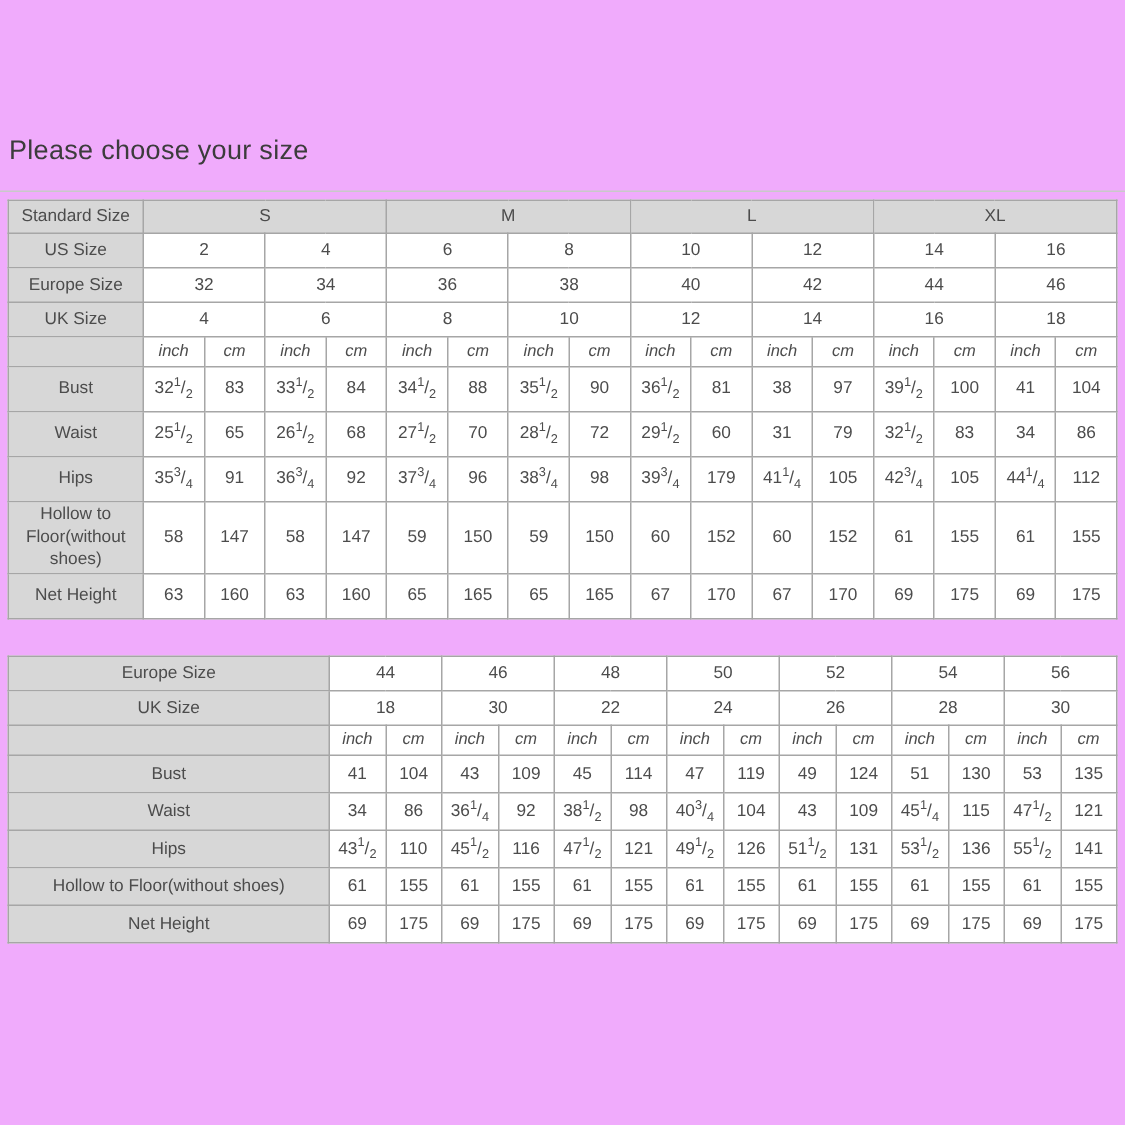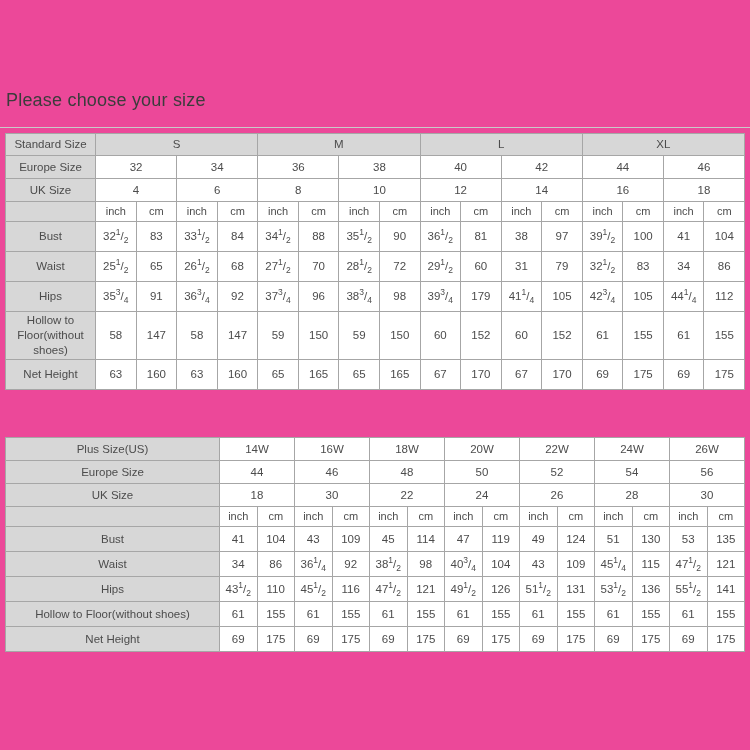--- a/index.html
+++ b/index.html
@@ -5,31 +5,31 @@
   :root{
     --header-bg:#d7d7d7;
     --cell-bg:#ffffff;
     --border:#a6a6a6;
     --text:#4c4c4c;
     --title:#3c3c3c;
     --divider:#c9c9c9;
   }
   html,body{margin:0;padding:0;background:#fff;}
   body{width:750px;height:750px;font-family:"Liberation Sans",sans-serif;}
-  .page{position:relative;width:750px;height:750px;overflow:hidden;background:#ec4899;}
+  .page{position:relative;width:750px;height:750px;overflow:hidden;background:#f0abfc;}
   .title{position:absolute;left:6px;top:90px;margin:0;font-size:18px;font-weight:400;
          color:var(--title);letter-spacing:.2px;}
   .divider{position:absolute;left:0;top:127px;width:750px;height:1px;background:var(--divider);}
   table{border-collapse:collapse;table-layout:fixed;position:absolute;left:5px;background:var(--cell-bg);}
   #table1{top:133px;width:740px;}
   #table2{top:437px;width:740px;}
   td{border:1px solid var(--border);text-align:center;vertical-align:middle;
      font-size:11.5px;color:var(--text);padding:1px 2px;line-height:1.3;overflow:hidden;}
   td.hdr{background:var(--header-bg);}
-  td.unit{font-size:11px;}
+  td.unit{font-size:11px;font-style:italic;}
   sup{font-size:8.5px;line-height:0;}
   sub{font-size:8.5px;line-height:0;}
   #table1 tr.group-row{height:22px;}
   #table1 tr.size-row{height:23px;}
   #table1 tr.unit-row{height:20px;}
   #table1 tr.measure-row{height:30px;}
   #table2 tr.size-row{height:23px;}
   #table2 tr.unit-row{height:20px;}
   #table2 tr.measure-row{height:25px;}
 </style>
@@ -61,20 +61,31 @@
       </colgroup>
       <tbody>
         <tr class="group-row">
           <td class="hdr">Standard Size</td>
           <td colspan="4" class="hdr">S</td>
           <td colspan="4" class="hdr">M</td>
           <td colspan="4" class="hdr">L</td>
           <td colspan="4" class="hdr">XL</td>
         </tr>
         <tr class="size-row">
+          <td class="hdr">US Size</td>
+          <td colspan="2">2</td>
+          <td colspan="2">4</td>
+          <td colspan="2">6</td>
+          <td colspan="2">8</td>
+          <td colspan="2">10</td>
+          <td colspan="2">12</td>
+          <td colspan="2">14</td>
+          <td colspan="2">16</td>
+        </tr>
+        <tr class="size-row">
           <td class="hdr">Europe Size</td>
           <td colspan="2">32</td>
           <td colspan="2">34</td>
           <td colspan="2">36</td>
           <td colspan="2">38</td>
           <td colspan="2">40</td>
           <td colspan="2">42</td>
           <td colspan="2">44</td>
           <td colspan="2">46</td>
         </tr>
@@ -218,30 +229,20 @@
         <col>
         <col>
         <col>
         <col>
         <col>
         <col>
         <col>
       </colgroup>
       <tbody>
         <tr class="size-row">
-          <td class="hdr">Plus Size(US)</td>
-          <td colspan="2">14W</td>
-          <td colspan="2">16W</td>
-          <td colspan="2">18W</td>
-          <td colspan="2">20W</td>
-          <td colspan="2">22W</td>
-          <td colspan="2">24W</td>
-          <td colspan="2">26W</td>
-        </tr>
-        <tr class="size-row">
           <td class="hdr">Europe Size</td>
           <td colspan="2">44</td>
           <td colspan="2">46</td>
           <td colspan="2">48</td>
           <td colspan="2">50</td>
           <td colspan="2">52</td>
           <td colspan="2">54</td>
           <td colspan="2">56</td>
         </tr>
         <tr class="size-row">

